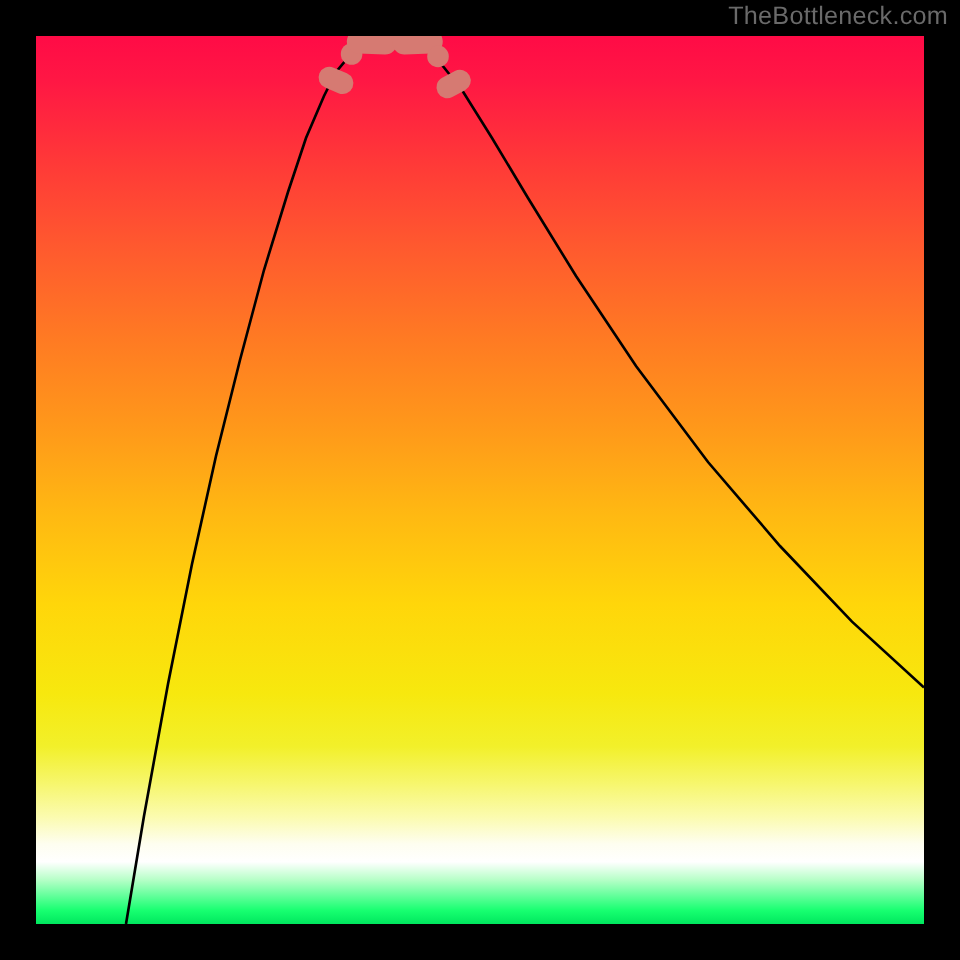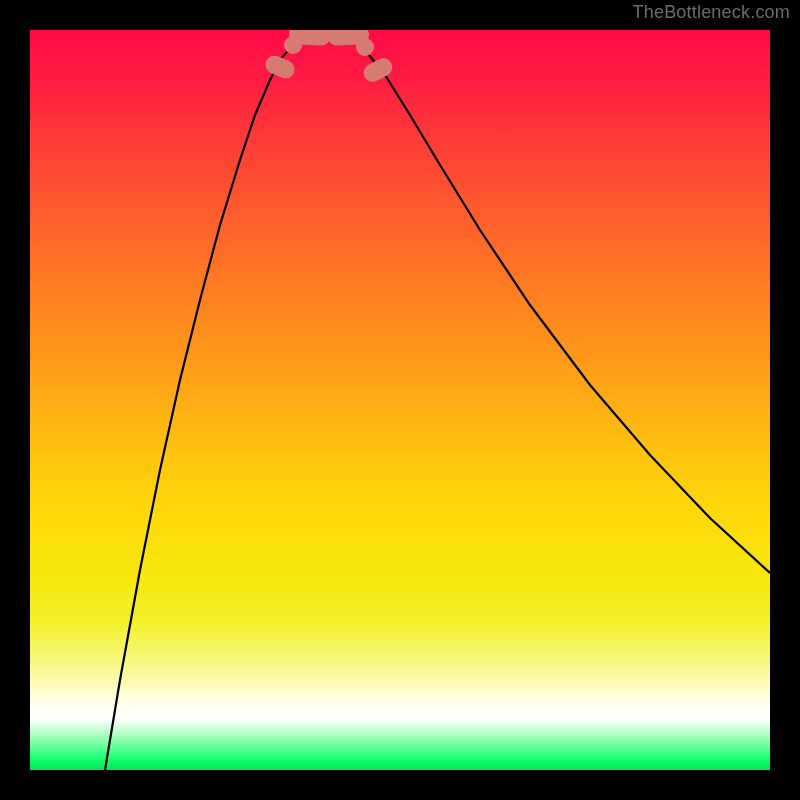--- a/index.html
+++ b/index.html
@@ -61,21 +61,21 @@
     fill: #d67a72;
   }
   .pill {
     fill: #d67a72;
   }
   .watermark {
     position: absolute;
     top: 2px;
     right: 10px;
     font-family: Arial, Helvetica, sans-serif;
-    font-size: 18px;
+    font-size: 21px;
     color: #6a6a6a;
     letter-spacing: 0.2px;
     user-select: none;
   }
 </style>
 </head>
 <body>
 
 <div class="stage">
   <div class="watermark">TheBottleneck.com</div>

